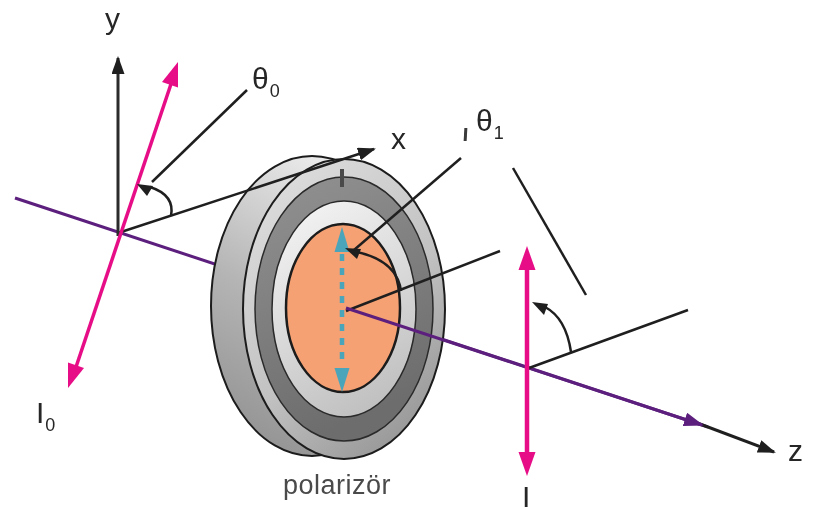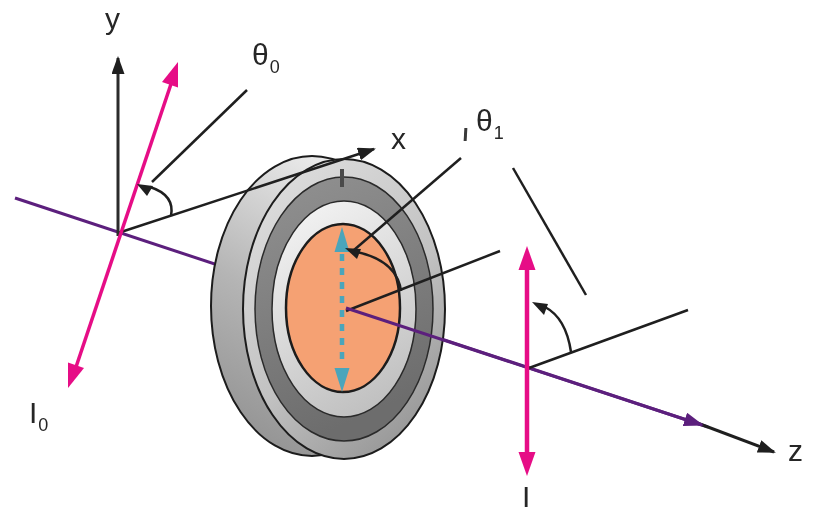--- a/index.html
+++ b/index.html
@@ -127,32 +127,33 @@
     <polygon points="527,476 518.5,452 535.5,452" class="fill-magenta"></polygon>
   </g>
 </svg>
 
 <div class="lbl axis-lbl" style="left:105px;top:4px">y</div>
 
 <div class="lbl axis-lbl" style="left:391px;top:124px">x</div>
 
 <div class="lbl axis-lbl" style="left:788px;top:436px">z</div>
 
-<div class="lbl" style="left:252px;top:40px">
+<div class="lbl" style="left:252px;top:64px">
   <span class="main">θ</span><span class="sub">0</span>
 </div>
 
 <div class="tick-mark" style="left:464px;top:128px"></div>
 
 <div class="lbl" style="left:476px;top:106px">
   <span class="main">θ</span><span class="sub">1</span>
 </div>
 
-<div class="lbl" style="left:29px;top:398px">
+<div class="lbl" style="left:36px;top:398px">
   <span class="main">I</span><span class="sub">0</span>
 </div>
 
 <div class="lbl" style="left:522px;top:482px">
   <span class="main">I</span>
 </div>
 
+<div class="lbl caption-lbl" style="left:283px;top:472px">polarizör</div>
 
 </div>
 
 </body></html>

